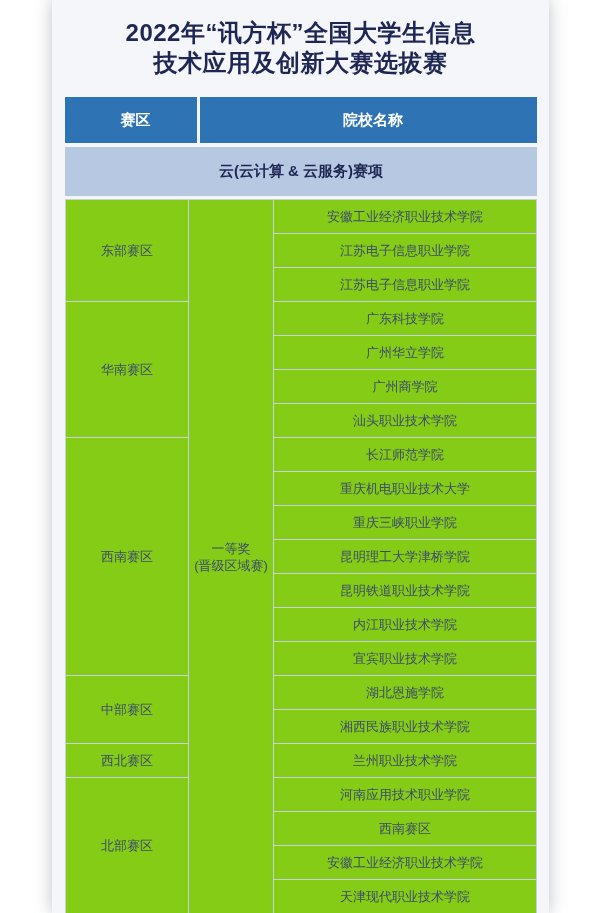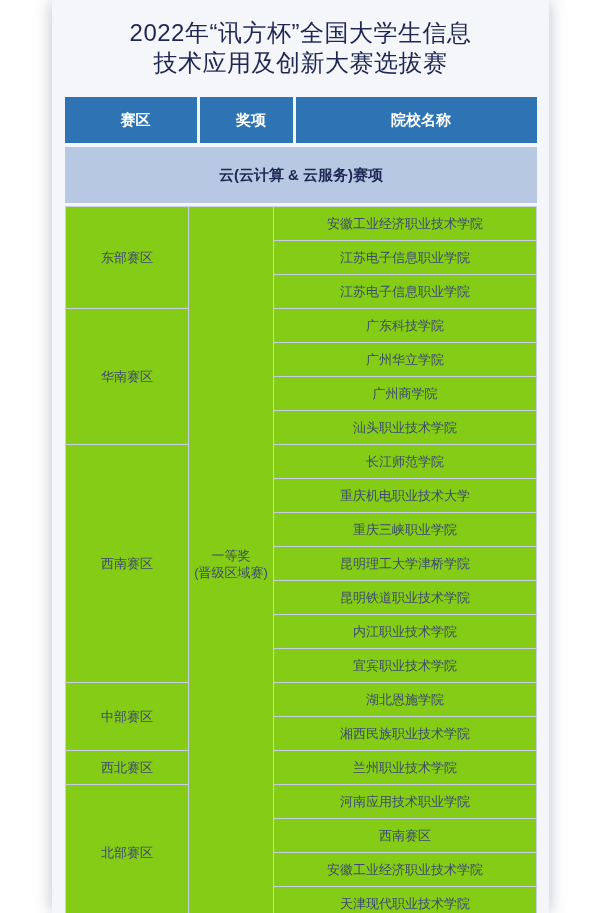--- a/index.html
+++ b/index.html
@@ -8,35 +8,35 @@
     background:#ffffff;
     font-family:"Liberation Sans","DejaVu Sans",sans-serif;
   }
   .page{
     position:absolute;left:52px;top:0;width:497px;height:913px;
     background:#f5f6fa;
     box-shadow:0 0 16px rgba(110,118,140,0.45);
   }
   .title{
     padding-top:18px;text-align:center;
-    font-size:24px;font-weight:normal;line-height:30px;
+    font-size:24px;font-weight:bold;line-height:30px;
     color:#1e2753;letter-spacing:0.5px;
   }
   .tbl{margin:19px 12px 0 13px;}
   .header-row{display:flex;gap:3px;height:46px;}
   .header-cell{
     background:#2e74b5;color:#ffffff;
     font-size:15px;font-weight:bold;
     display:flex;align-items:center;justify-content:center;padding-left:9px;
   }
   .hc1{width:123px;flex:none;}
   .hc2{width:84px;flex:none;}
   .hc3{flex:1;}
   .section-row{
-    margin-top:4px;height:56px;background:#b7c9e2;
+    margin-top:4px;height:49px;background:#b7c9e2;
     display:flex;align-items:center;justify-content:center;
     font-size:15px;font-weight:bold;color:#1e2753;
   }
   table.data{
     margin-top:3px;width:100%;
     border-collapse:collapse;table-layout:fixed;
   }
   table.data td{
     border:1px solid #c6d0e2;background:#84cc16;
     text-align:center;vertical-align:middle;
@@ -54,21 +54,20 @@
 
   <div class="title">
     <div>2022年“讯方杯”全国大学生信息</div>
     <div>技术应用及创新大赛选拔赛</div>
   </div>
 
   <div class="tbl">
 
     <div class="header-row">
       <div class="header-cell hc1">赛区</div>
-      <div class="header-cell hc2">奖项</div>
       <div class="header-cell hc3">院校名称</div>
     </div>
 
     <div class="section-row">
       <span>云(云计算 &amp; 云服务)赛项</span>
     </div>
 
     <table class="data">
       <colgroup>
           <col class="c1">

